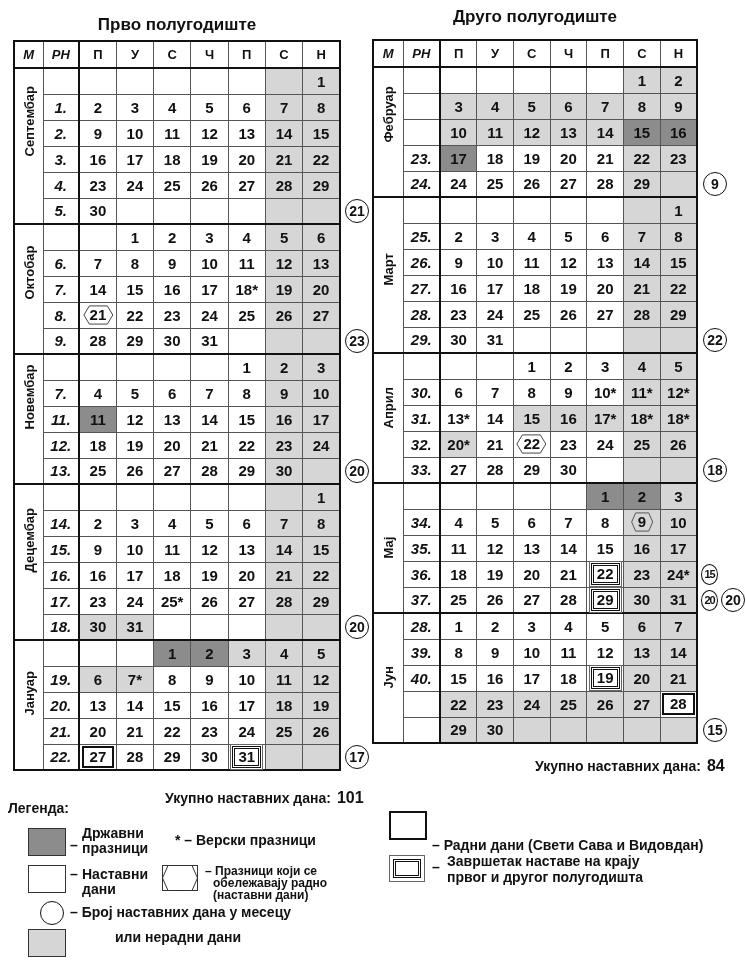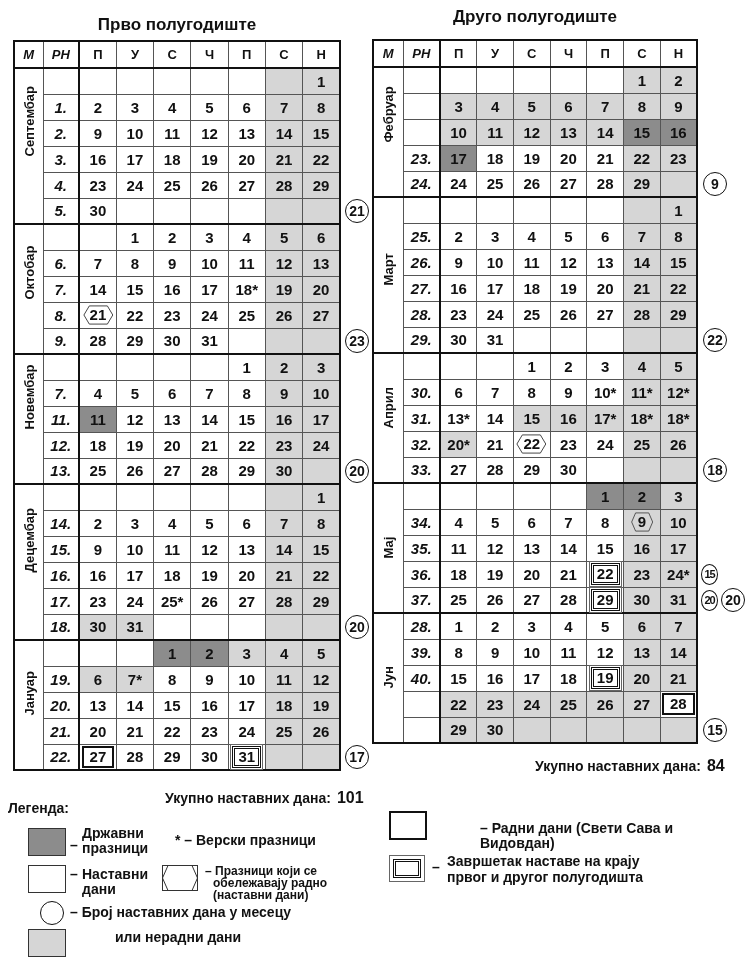--- a/index.html
+++ b/index.html
@@ -739,21 +739,21 @@
 
 <div style="position:absolute; left:40px; top:901px; width:22px; height:22px; border:1.3px solid #111; border-radius:50%;"></div>
 <div class="lg" style="left:70px; top:905px;">– Број наставних дана у месецу</div>
 
 <div class="swatch" style="left:28px; top:929px; width:36px; height:26px; background:#d6d6d6;"></div>
 <div class="lg" style="left:70px; top:930px;">
   <div style="padding-left:45px">или нерадни дани</div>
 </div>
 
 <div class="swatch" style="left:389px; top:811px; width:34px; height:25px; background:#fff; border:2.5px solid #111;"></div>
-<div class="lg" style="left:432px; top:821px;margin-left:48px;">– Радни дани (Свети Сава и Видовдан)</div>
+<div class="lg" style="left:432px; top:838px;">– Радни дани (Свети Сава и Видовдан)</div>
 
 <div class="swatch" style="left:389px; top:855px; width:34px; height:25px; background:#fff; border:1px solid #666;">
   <div style="position:absolute; left:3px; top:3px; right:3px; bottom:3px; border:3px double #111;"></div>
 </div>
 <div class="lg" style="left:432px; top:860px;">–</div>
 <div class="lg" style="left:447px; top:853px; line-height:16px;">
   <div>Завршетак наставе на крају</div>
   <div>првог и другог полугодишта</div>
 </div>
 

